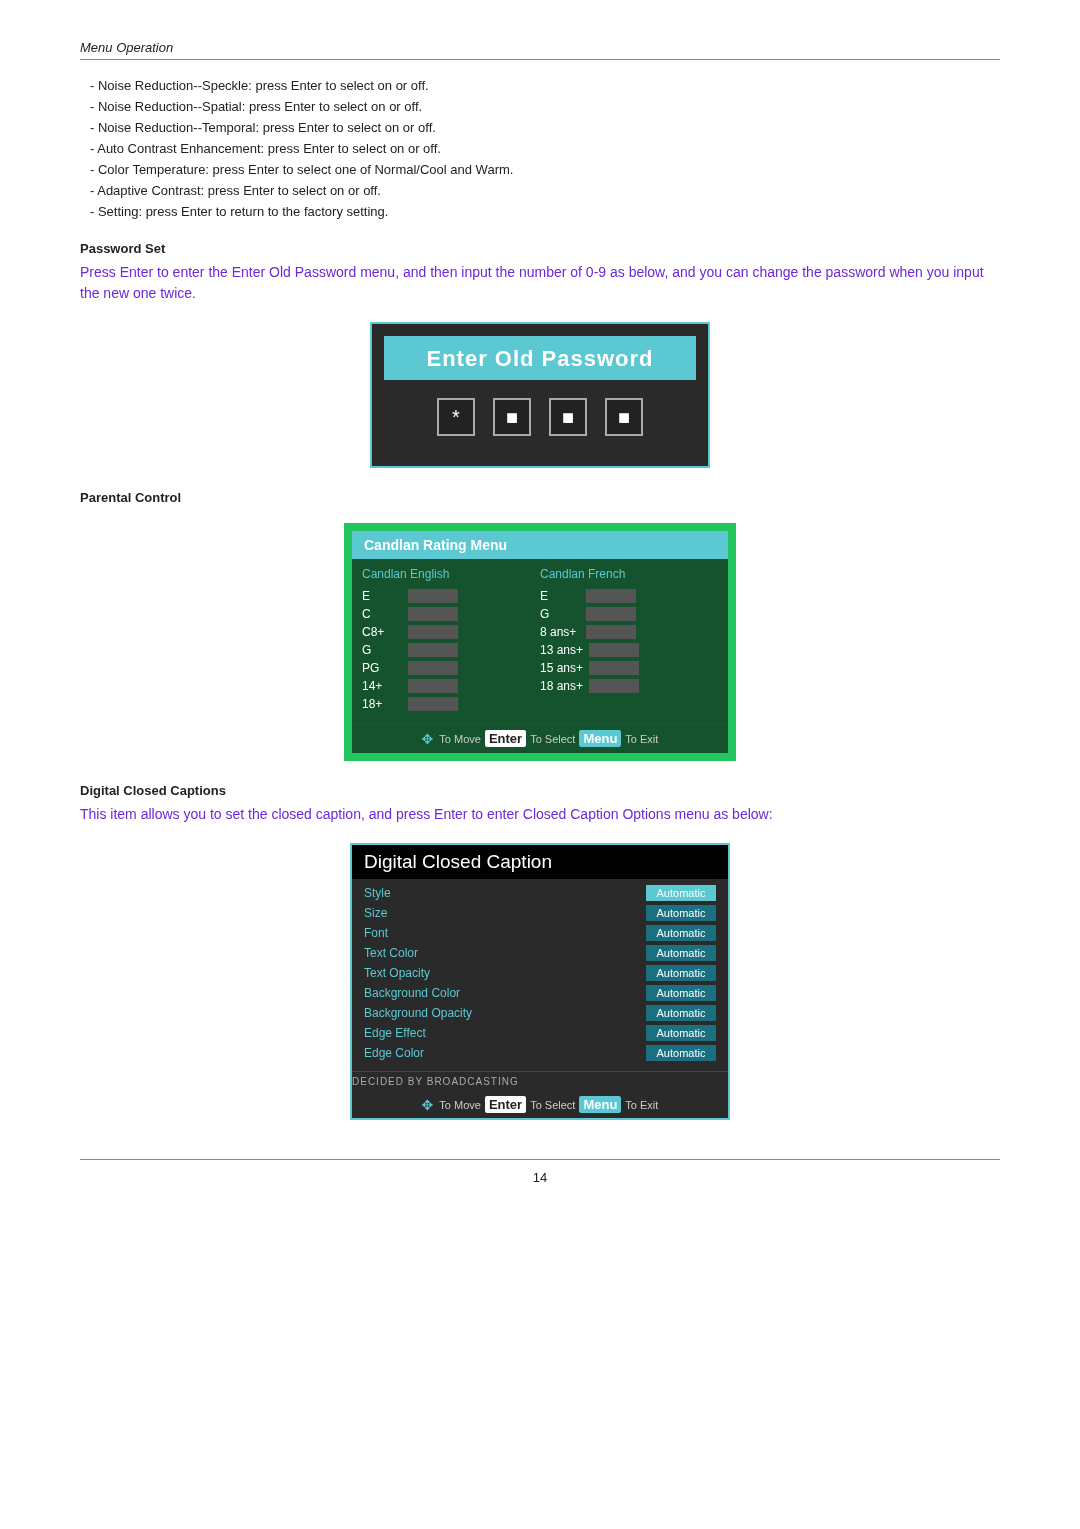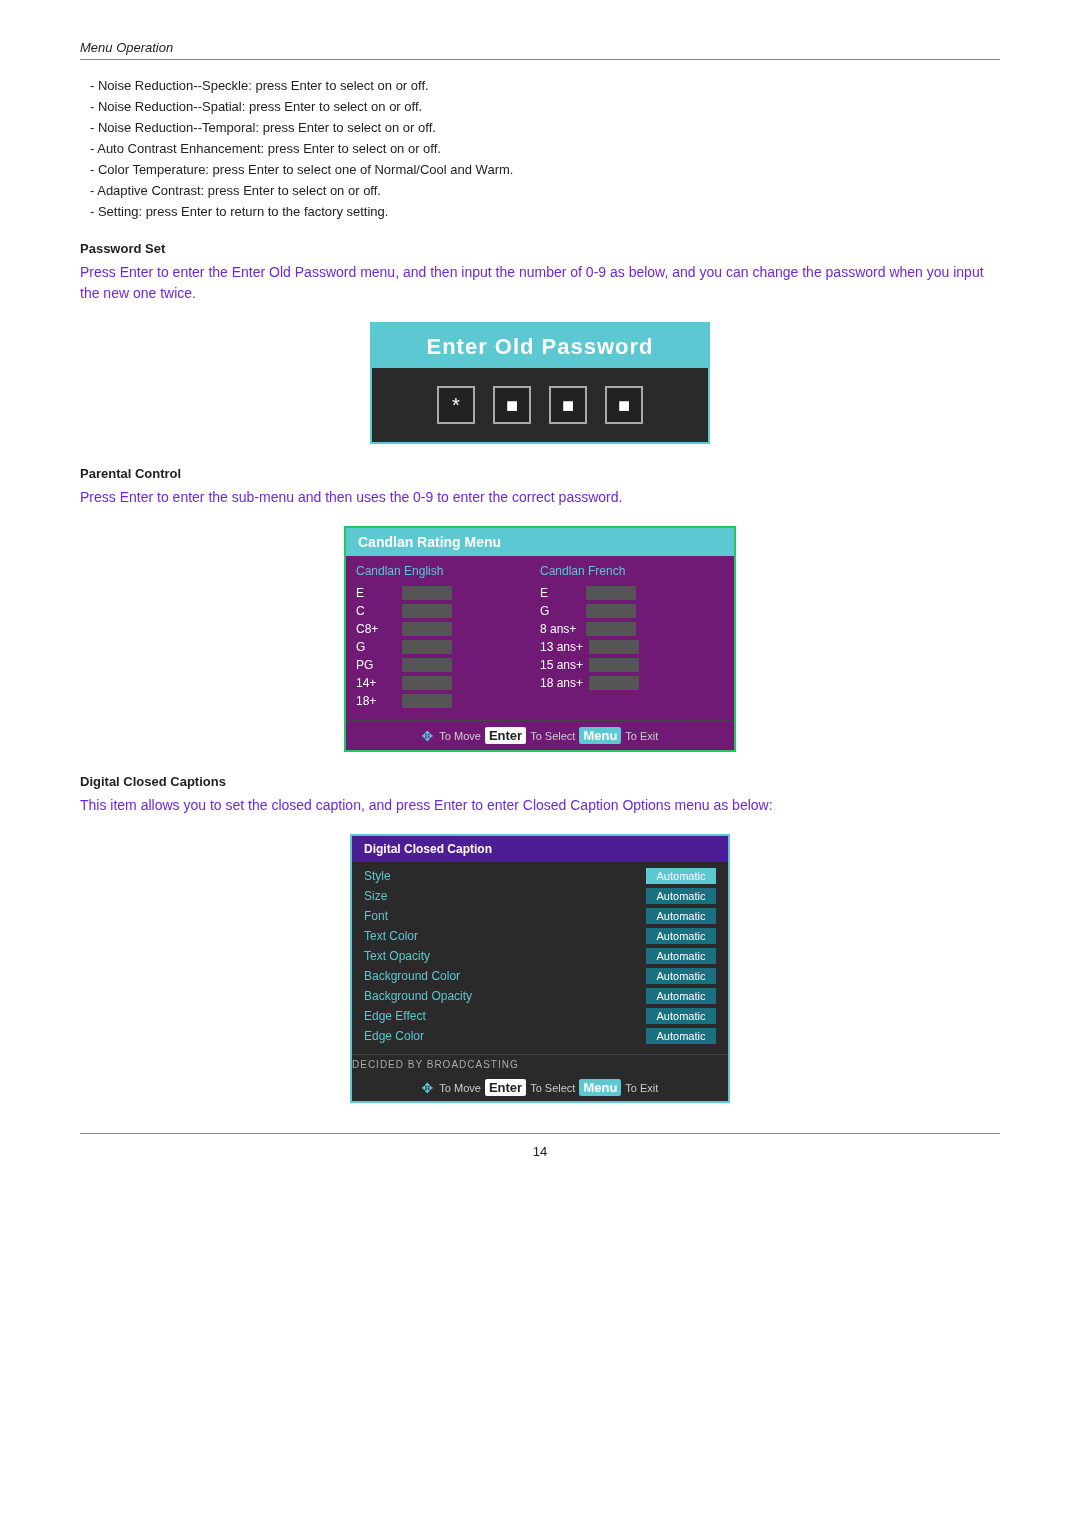--- a/index.html
+++ b/index.html
@@ -51,21 +51,21 @@
     
     .password-box-wrapper {
       display: flex;
       justify-content: center;
       margin: 18px 0 22px 0;
     }
     .password-box {
       border: 2px solid #5bc8d2;
       background: #2a2a2a;
       width: 340px;
-      padding: 0;
+      padding: 12px;
     }
     .password-box-title {
       background: #5bc8d2;
       color: #fff;
       font-size: 22px;
       font-weight: bold;
       text-align: center;
       padding: 10px 0 8px 0;
       letter-spacing: 1px;
     }
@@ -87,22 +87,22 @@
       color: #fff;
       font-size: 20px;
     }
     
     .candlan-wrapper {
       display: flex;
       justify-content: center;
       margin: 18px 0 22px 0;
     }
     .candlan-box {
-      border: 2px solid #22c55e;
-      background: #701a75;
+      border: 8px solid #22c55e;
+      background: #14532d;
       width: 392px;
     }
     .candlan-title {
       background: #5bc8d2;
       color: #fff;
       font-size: 14px;
       font-weight: bold;
       padding: 6px 12px;
     }
     .candlan-cols {
@@ -170,24 +170,24 @@
       display: flex;
       justify-content: center;
       margin: 18px 0 22px 0;
     }
     .dcc-box {
       border: 2px solid #5bc8d2;
       background: #2a2a2a;
       width: 380px;
     }
     .dcc-title {
-      background: #4c1d95;
-      color: #fff;
-      font-size: 12px;
-      font-weight: bold;
+      background: #000000;
+      color: #fff;
+      font-size: 19px;
+      font-weight: normal;
       padding: 6px 12px;
     }
     .dcc-row {
       display: flex;
       align-items: center;
       justify-content: space-between;
       padding: 2px 12px;
     }
     .dcc-row-label {
       color: #5bc8d2;
@@ -218,21 +218,21 @@
       display: flex;
       justify-content: center;
       align-items: center;
       gap: 4px;
       padding: 5px 0 5px 0;
       color: #ccc;
       font-size: 11px;
     }
     .page-number {
       text-align: center;
-      margin-top: 30px;
+      margin-top: 39px;
       font-size: 13px;
       color: #222;
       border-top: 1px solid #888;
       padding-top: 10px;
     }
   </style>
 </head>
 <body>
 
 <div class="page">
@@ -260,21 +260,20 @@
       <div class="password-box-inputs">
         <div class="password-char">*</div>
         <div class="password-char">■</div>
         <div class="password-char">■</div>
         <div class="password-char">■</div>
       </div>
     </div>
   </div>
 
   <div class="section-title">Parental Control</div>
-  <div class="section-body">Press Enter to enter the sub-menu and then uses the 0-9 to enter the correct password.</div>
 
   <div class="candlan-wrapper">
     <div class="candlan-box">
       <div class="candlan-title">Candlan Rating Menu</div>
       <div class="candlan-cols">
 
         <div class="candlan-col">
           <div class="candlan-col-header">Candlan English</div>
           <div class="candlan-row">
             <span class="candlan-label">E</span>

